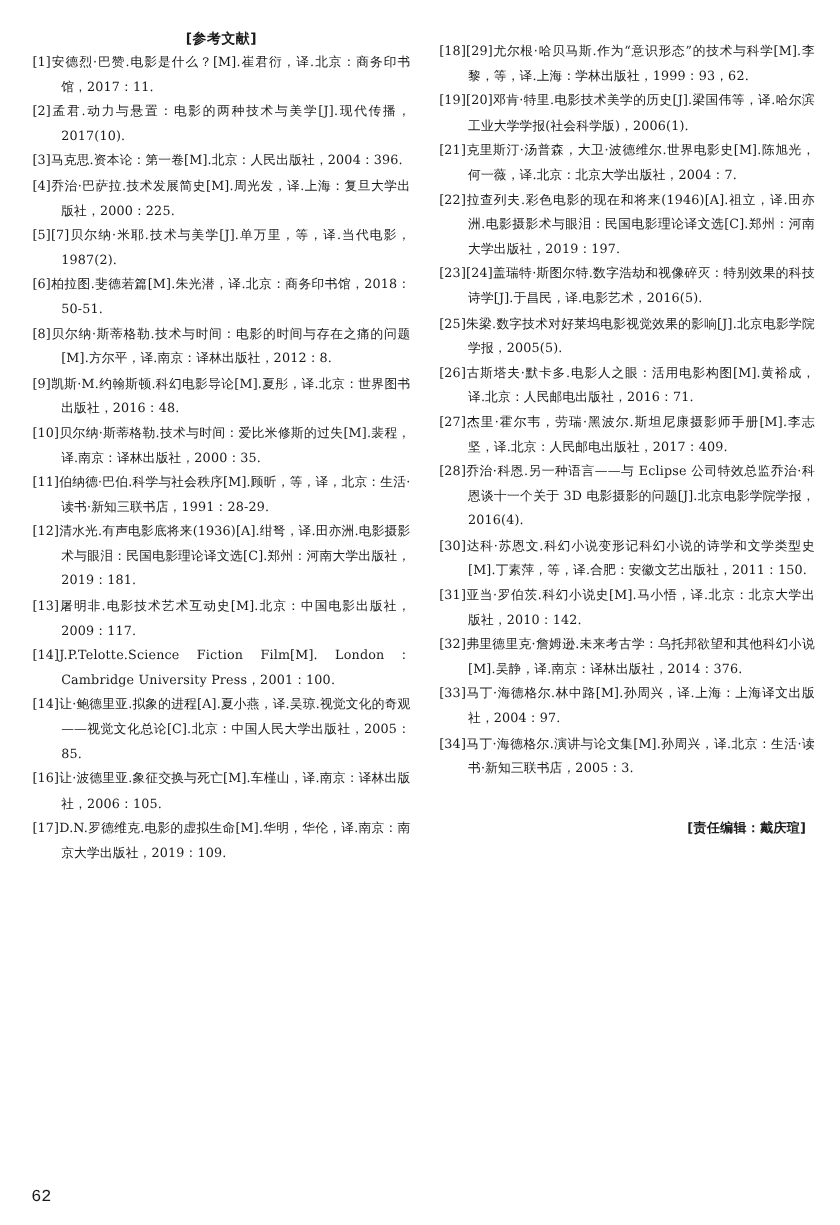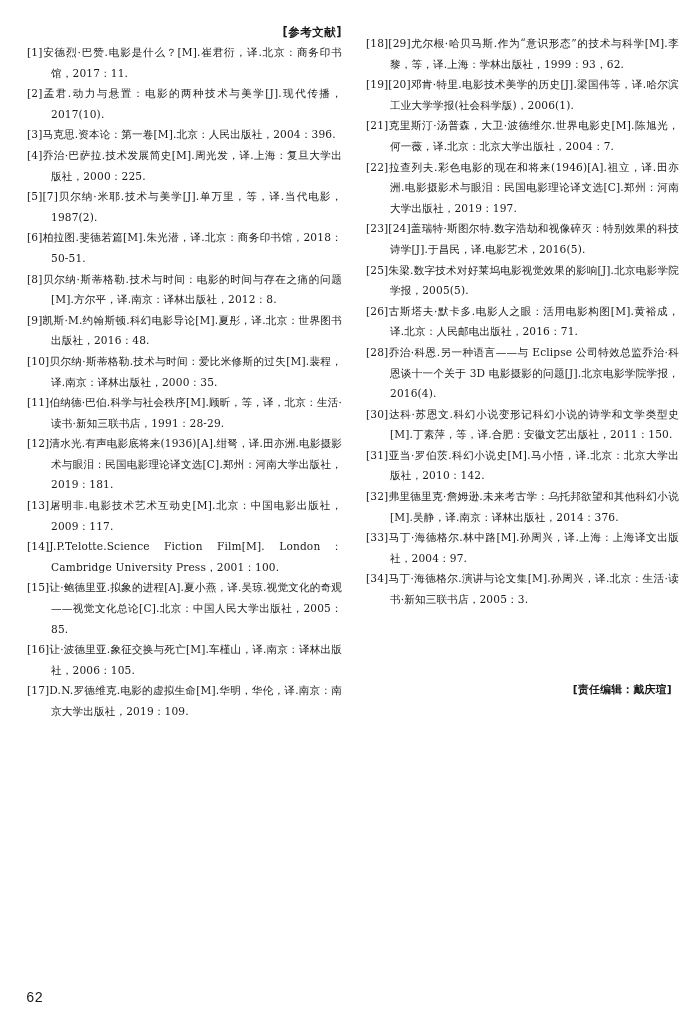--- a/index.html
+++ b/index.html
@@ -17,21 +17,21 @@
     }
     .column {
       position: absolute;
       top: 22px;
       width: 315px;
     }
     #col-left { left: 27px; }
     #col-right { left: 366px; width: 313px; }
 
     .section-title {
-      text-align: right;
+      text-align: center;
       font-family: "DejaVu Sans", "Liberation Sans", sans-serif;
       font-weight: bold;
       font-size: 11.5px;
       line-height: 20px;
       height: 20px;
       margin: 0;
       letter-spacing: 0.5px;
     }
     .ref-list {
       list-style: none;
@@ -80,35 +80,36 @@
     <li class="ref">[4]乔治·巴萨拉.技术发展简史[M].周光发，译.上海：复旦大学出版社，2000：225.</li>
     <li class="ref">[5][7]贝尔纳·米耶.技术与美学[J].单万里，等，译.当代电影，1987(2).</li>
     <li class="ref">[6]柏拉图.斐德若篇[M].朱光潜，译.北京：商务印书馆，2018：50-51.</li>
     <li class="ref">[8]贝尔纳·斯蒂格勒.技术与时间：电影的时间与存在之痛的问题[M].方尔平，译.南京：译林出版社，2012：8.</li>
     <li class="ref">[9]凯斯·M.约翰斯顿.科幻电影导论[M].夏彤，译.北京：世界图书出版社，2016：48.</li>
     <li class="ref">[10]贝尔纳·斯蒂格勒.技术与时间：爱比米修斯的过失[M].裴程，译.南京：译林出版社，2000：35.</li>
     <li class="ref">[11]伯纳德·巴伯.科学与社会秩序[M].顾昕，等，译，北京：生活·读书·新知三联书店，1991：28-29.</li>
     <li class="ref">[12]清水光.有声电影底将来(1936)[A].绀弩，译.田亦洲.电影摄影术与眼泪：民国电影理论译文选[C].郑州：河南大学出版社，2019：181.</li>
     <li class="ref">[13]屠明非.电影技术艺术互动史[M].北京：中国电影出版社，2009：117.</li>
     <li class="ref">[14]J.P.Telotte.Science Fiction Film[M]. London：Cambridge University Press，2001：100.</li>
-    <li class="ref">[15]让·鲍德里亚.拟象的进程[A].夏小燕，译.吴琼.视觉文化的奇观——视觉文化总论[C].北京：中国人民大学出版社，2005：85.</li>
+    <li class="ref">[14]让·鲍德里亚.拟象的进程[A].夏小燕，译.吴琼.视觉文化的奇观——视觉文化总论[C].北京：中国人民大学出版社，2005：85.</li>
     <li class="ref">[16]让·波德里亚.象征交换与死亡[M].车槿山，译.南京：译林出版社，2006：105.</li>
     <li class="ref">[17]D.N.罗德维克.电影的虚拟生命[M].华明，华伦，译.南京：南京大学出版社，2019：109.</li>
   </ol>
 </div>
 
 <div class="column" id="col-right" style="top: 33px;">
   <ol class="ref-list">
     <li class="ref">[18][29]尤尔根·哈贝马斯.作为“意识形态”的技术与科学[M].李黎，等，译.上海：学林出版社，1999：93，62.</li>
     <li class="ref">[19][20]邓肯·特里.电影技术美学的历史[J].梁国伟等，译.哈尔滨工业大学学报(社会科学版)，2006(1).</li>
     <li class="ref">[21]克里斯汀·汤普森，大卫·波德维尔.世界电影史[M].陈旭光，何一薇，译.北京：北京大学出版社，2004：7.</li>
     <li class="ref">[22]拉查列夫.彩色电影的现在和将来(1946)[A].祖立，译.田亦洲.电影摄影术与眼泪：民国电影理论译文选[C].郑州：河南大学出版社，2019：197.</li>
     <li class="ref">[23][24]盖瑞特·斯图尔特.数字浩劫和视像碎灭：特别效果的科技诗学[J].于昌民，译.电影艺术，2016(5).</li>
     <li class="ref">[25]朱梁.数字技术对好莱坞电影视觉效果的影响[J].北京电影学院学报，2005(5).</li>
     <li class="ref">[26]古斯塔夫·默卡多.电影人之眼：活用电影构图[M].黄裕成，译.北京：人民邮电出版社，2016：71.</li>
+    <li class="ref">[27]杰里·霍尔韦，劳瑞·黑波尔.斯坦尼康摄影师手册[M].李志坚，译.北京：人民邮电出版社，2017：409.</li>
     <li class="ref">[28]乔治·科恩.另一种语言——与 Eclipse 公司特效总监乔治·科恩谈十一个关于 3D 电影摄影的问题[J].北京电影学院学报，2016(4).</li>
     <li class="ref">[30]达科·苏恩文.科幻小说变形记科幻小说的诗学和文学类型史[M].丁素萍，等，译.合肥：安徽文艺出版社，2011：150.</li>
     <li class="ref">[31]亚当·罗伯茨.科幻小说史[M].马小悟，译.北京：北京大学出版社，2010：142.</li>
     <li class="ref">[32]弗里德里克·詹姆逊.未来考古学：乌托邦欲望和其他科幻小说[M].吴静，译.南京：译林出版社，2014：376.</li>
     <li class="ref">[33]马丁·海德格尔.林中路[M].孙周兴，译.上海：上海译文出版社，2004：97.</li>
     <li class="ref">[34]马丁·海德格尔.演讲与论文集[M].孙周兴，译.北京：生活·读书·新知三联书店，2005：3.</li>
   </ol>
 </div>
 
 <div class="editor-credit">[责任编辑：戴庆瑄]</div>

